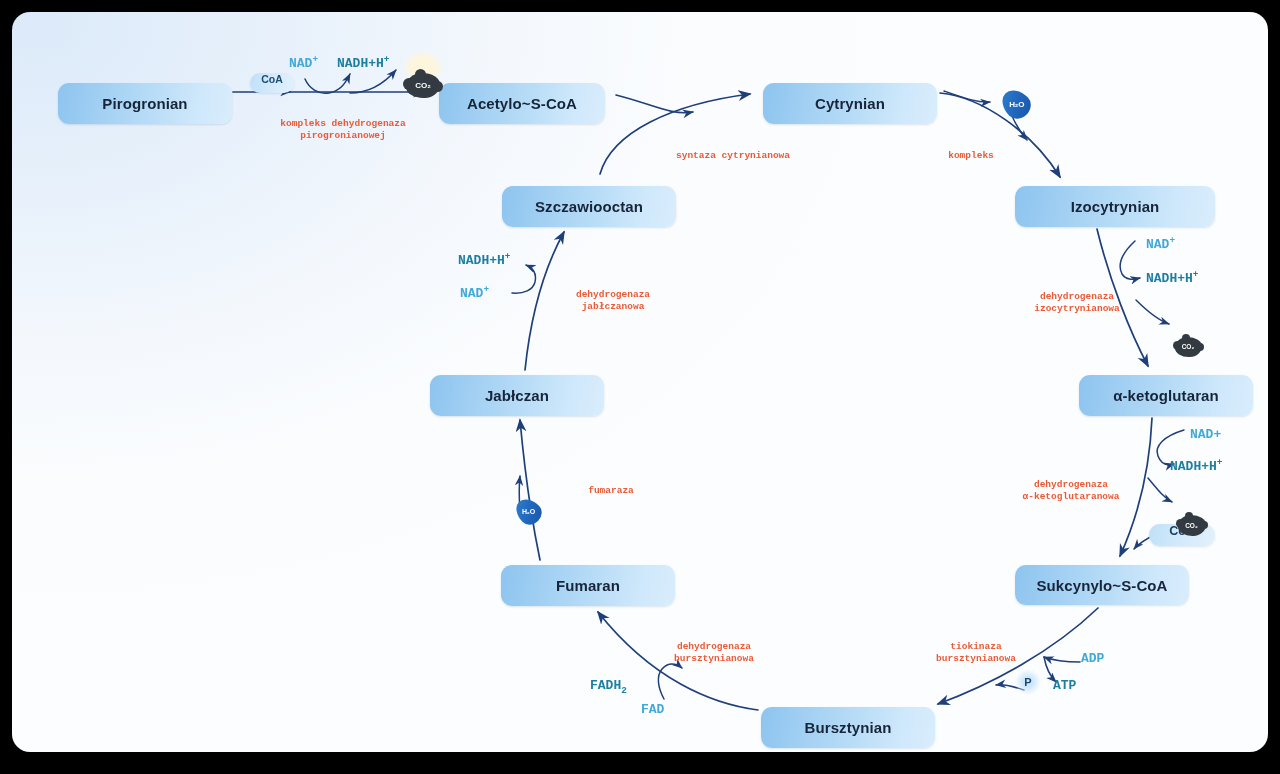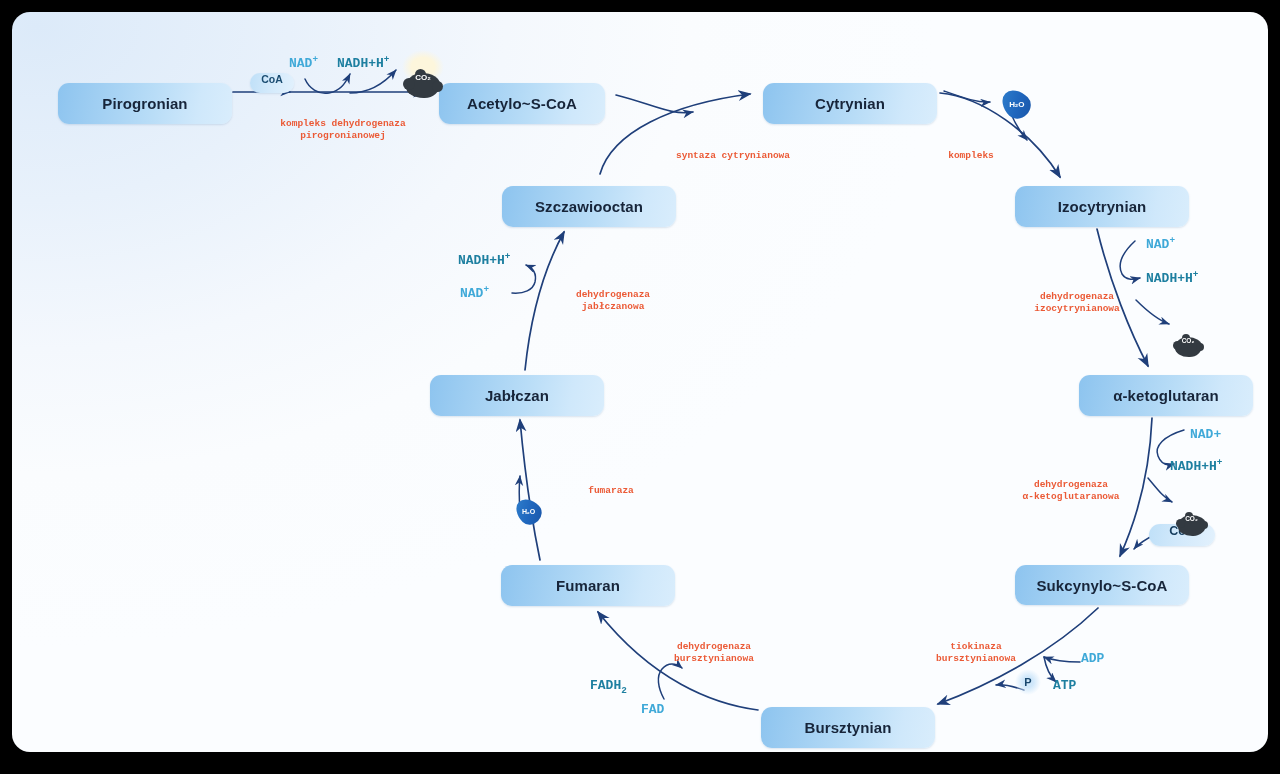--- a/index.html
+++ b/index.html
@@ -47,21 +47,21 @@
         display:flex;align-items:center;justify-content:center;}
   .drop > span{transform:rotate(45deg);color:#fff;font-size:8px;font-weight:700;
         letter-spacing:-.2px;}
   .drop.sm{width:23px;height:27px;}
   .drop.sm > span{font-size:7px;}
 
   
   .co2wrap{position:absolute;display:flex;align-items:center;justify-content:center;}
   .co2wrap.halo{border-radius:10px;background:radial-gradient(closest-side,#fdf6dc 55%,rgba(253,246,220,0) 100%);}
   .co2{position:relative;background:#333a41;color:#fff;font-weight:700;
-       display:flex;align-items:flex-start;justify-content:center;margin-top:36px;}
+       display:flex;align-items:center;justify-content:center;margin-top:36px;}
   .co2::before,.co2::after{content:"";position:absolute;background:#333a41;border-radius:50%;}
 
   
   .pbadge{position:absolute;width:26px;height:26px;border-radius:50%;
           background:radial-gradient(closest-side,#cfe7fa 40%,rgba(207,231,250,0) 100%);
           display:flex;align-items:center;justify-content:center;
           color:#18476d;font-weight:700;font-size:11px;}
 </style>
 </head>
 <body>
@@ -136,21 +136,21 @@
 
     <div class="box" style="left:46px;top:71px;width:174px;height:41px">
       <span>Pirogronian</span>
     </div>
     <div class="box" style="left:427px;top:71px;width:166px;height:41px">
       <span>Acetylo~S-CoA</span>
     </div>
     <div class="box" style="left:751px;top:71px;width:174px;height:41px">
       <span>Cytrynian</span>
     </div>
-    <div class="box" style="left:1003px;top:174px;width:174px;height:41px">
+    <div class="box" style="left:1003px;top:174px;width:200px;height:41px">
       <span>Izocytrynian</span>
     </div>
     <div class="box" style="left:1067px;top:363px;width:174px;height:41px">
       <span>α-ketoglutaran</span>
     </div>
     <div class="box" style="left:1003px;top:553px;width:174px;height:40px">
       <span>Sukcynylo~S-CoA</span>
     </div>
     <div class="box" style="left:749px;top:695px;width:174px;height:41px">
       <span>Bursztynian</span>

